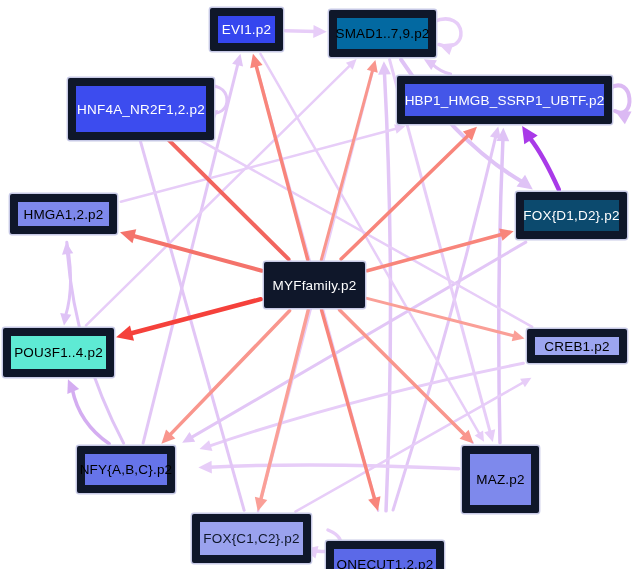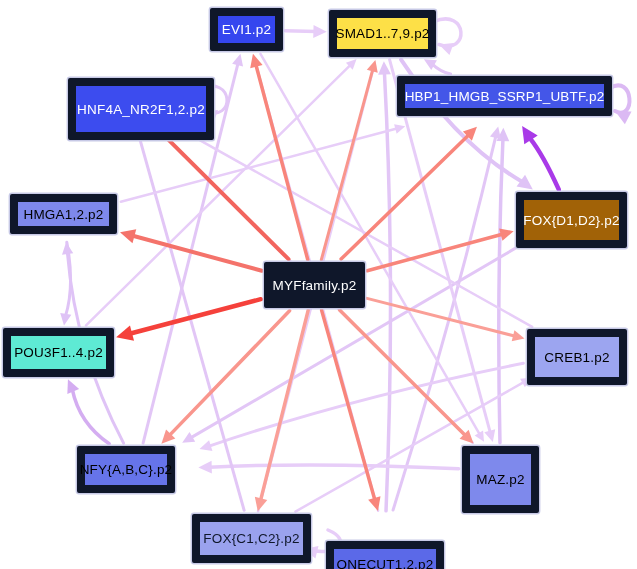--- a/index.html
+++ b/index.html
@@ -116,42 +116,42 @@
       <polygon points="439,44.5 453.7299936573968,42.9092731683127 449.4328271469525,55.01946969774672" fill="#e7cdf8"></polygon>
       <path d="M 200 88.5 C 234 74.5 236 122.5 205 111.5" fill="none" stroke="#e2c6f6" stroke-width="3" stroke-linecap="round"></path>
       <polygon points="205,111.5 218.01006302189353,110.12131941104599 214.2312317714639,120.77075293498407" fill="#e2c6f6"></polygon>
       <path d="M 610 88 C 634 74 636 122 615 111" fill="none" stroke="#dbb9f3" stroke-width="4" stroke-linecap="round"></path>
       <polygon points="615,111 631.5397402373023,111.53571716657419 624.8580395140464,124.29169127460844" fill="#dbb9f3"></polygon>
     </svg>
   <div id="node-layer">
       <div class="node" style="left: 210px; top: 8px; width: 73px; height: 43px; background: rgb(53, 70, 239); color: rgb(255, 255, 255);">
         <span>EVI1.p2</span>
       </div>
-      <div class="node" style="left: 329px; top: 10px; width: 107px; height: 47px; background: #fde047; color: rgb(0, 0, 0);">
+      <div class="node" style="left: 329px; top: 10px; width: 107px; height: 47px; background: #0369a1; color: rgb(0, 0, 0);">
         <span>SMAD1..7,9.p2</span>
       </div>
       <div class="node" style="left: 68px; top: 78px; width: 146px; height: 62px; background: rgb(60, 76, 239); color: rgb(255, 255, 255);">
         <span>HNF4A_NR2F1,2.p2</span>
       </div>
-      <div class="node" style="left: 397px; top: 76px; width: 215px; height: 40px; background: rgb(68, 86, 232); color: rgb(255, 255, 255);">
+      <div class="node" style="left: 397px; top: 76px; width: 215px; height: 48px; background: rgb(68, 86, 232); color: rgb(255, 255, 255);">
         <span>HBP1_HMGB_SSRP1_UBTF.p2</span>
       </div>
       <div class="node" style="left: 10px; top: 194px; width: 107px; height: 40px; background: rgb(126, 137, 236); color: rgb(0, 0, 0);">
         <span>HMGA1,2.p2</span>
       </div>
-      <div class="node" style="left: 516px; top: 192px; width: 111px; height: 56px; background: #a16207; color: rgb(255, 255, 255);">
+      <div class="node" style="left: 516px; top: 192px; width: 111px; height: 47px; background: #0c4a6e; color: rgb(255, 255, 255);">
         <span>FOX{D1,D2}.p2</span>
       </div>
       <div class="node" style="left: 264px; top: 262px; width: 101px; height: 46px; background: #0f172a; color: rgb(255, 255, 255);">
         <span>MYFfamily.p2</span>
       </div>
       <div class="node" style="left: 3px; top: 328px; width: 111px; height: 49px; background: #5eead4; color: rgb(0, 0, 0);">
         <span>POU3F1..4.p2</span>
       </div>
-      <div class="node" style="left: 527px; top: 329px; width: 100px; height: 56px; background: rgb(156, 165, 240); color: rgb(0, 0, 0);">
+      <div class="node" style="left: 527px; top: 329px; width: 100px; height: 34px; background: rgb(156, 165, 240); color: rgb(0, 0, 0);">
         <span>CREB1.p2</span>
       </div>
       <div class="node" style="left: 77px; top: 446px; width: 98px; height: 47px; background: rgb(102, 116, 234); color: rgb(0, 0, 0);">
         <span>NFY{A,B,C}.p2</span>
       </div>
       <div class="node" style="left: 462px; top: 446px; width: 77px; height: 67px; background: rgb(126, 137, 236); color: rgb(0, 0, 0);">
         <span>MAZ.p2</span>
       </div>
       <div class="node" style="left: 192px; top: 514px; width: 119px; height: 49px; background: rgb(154, 162, 238); color: #0f172a;">
         <span>FOX{C1,C2}.p2</span>

